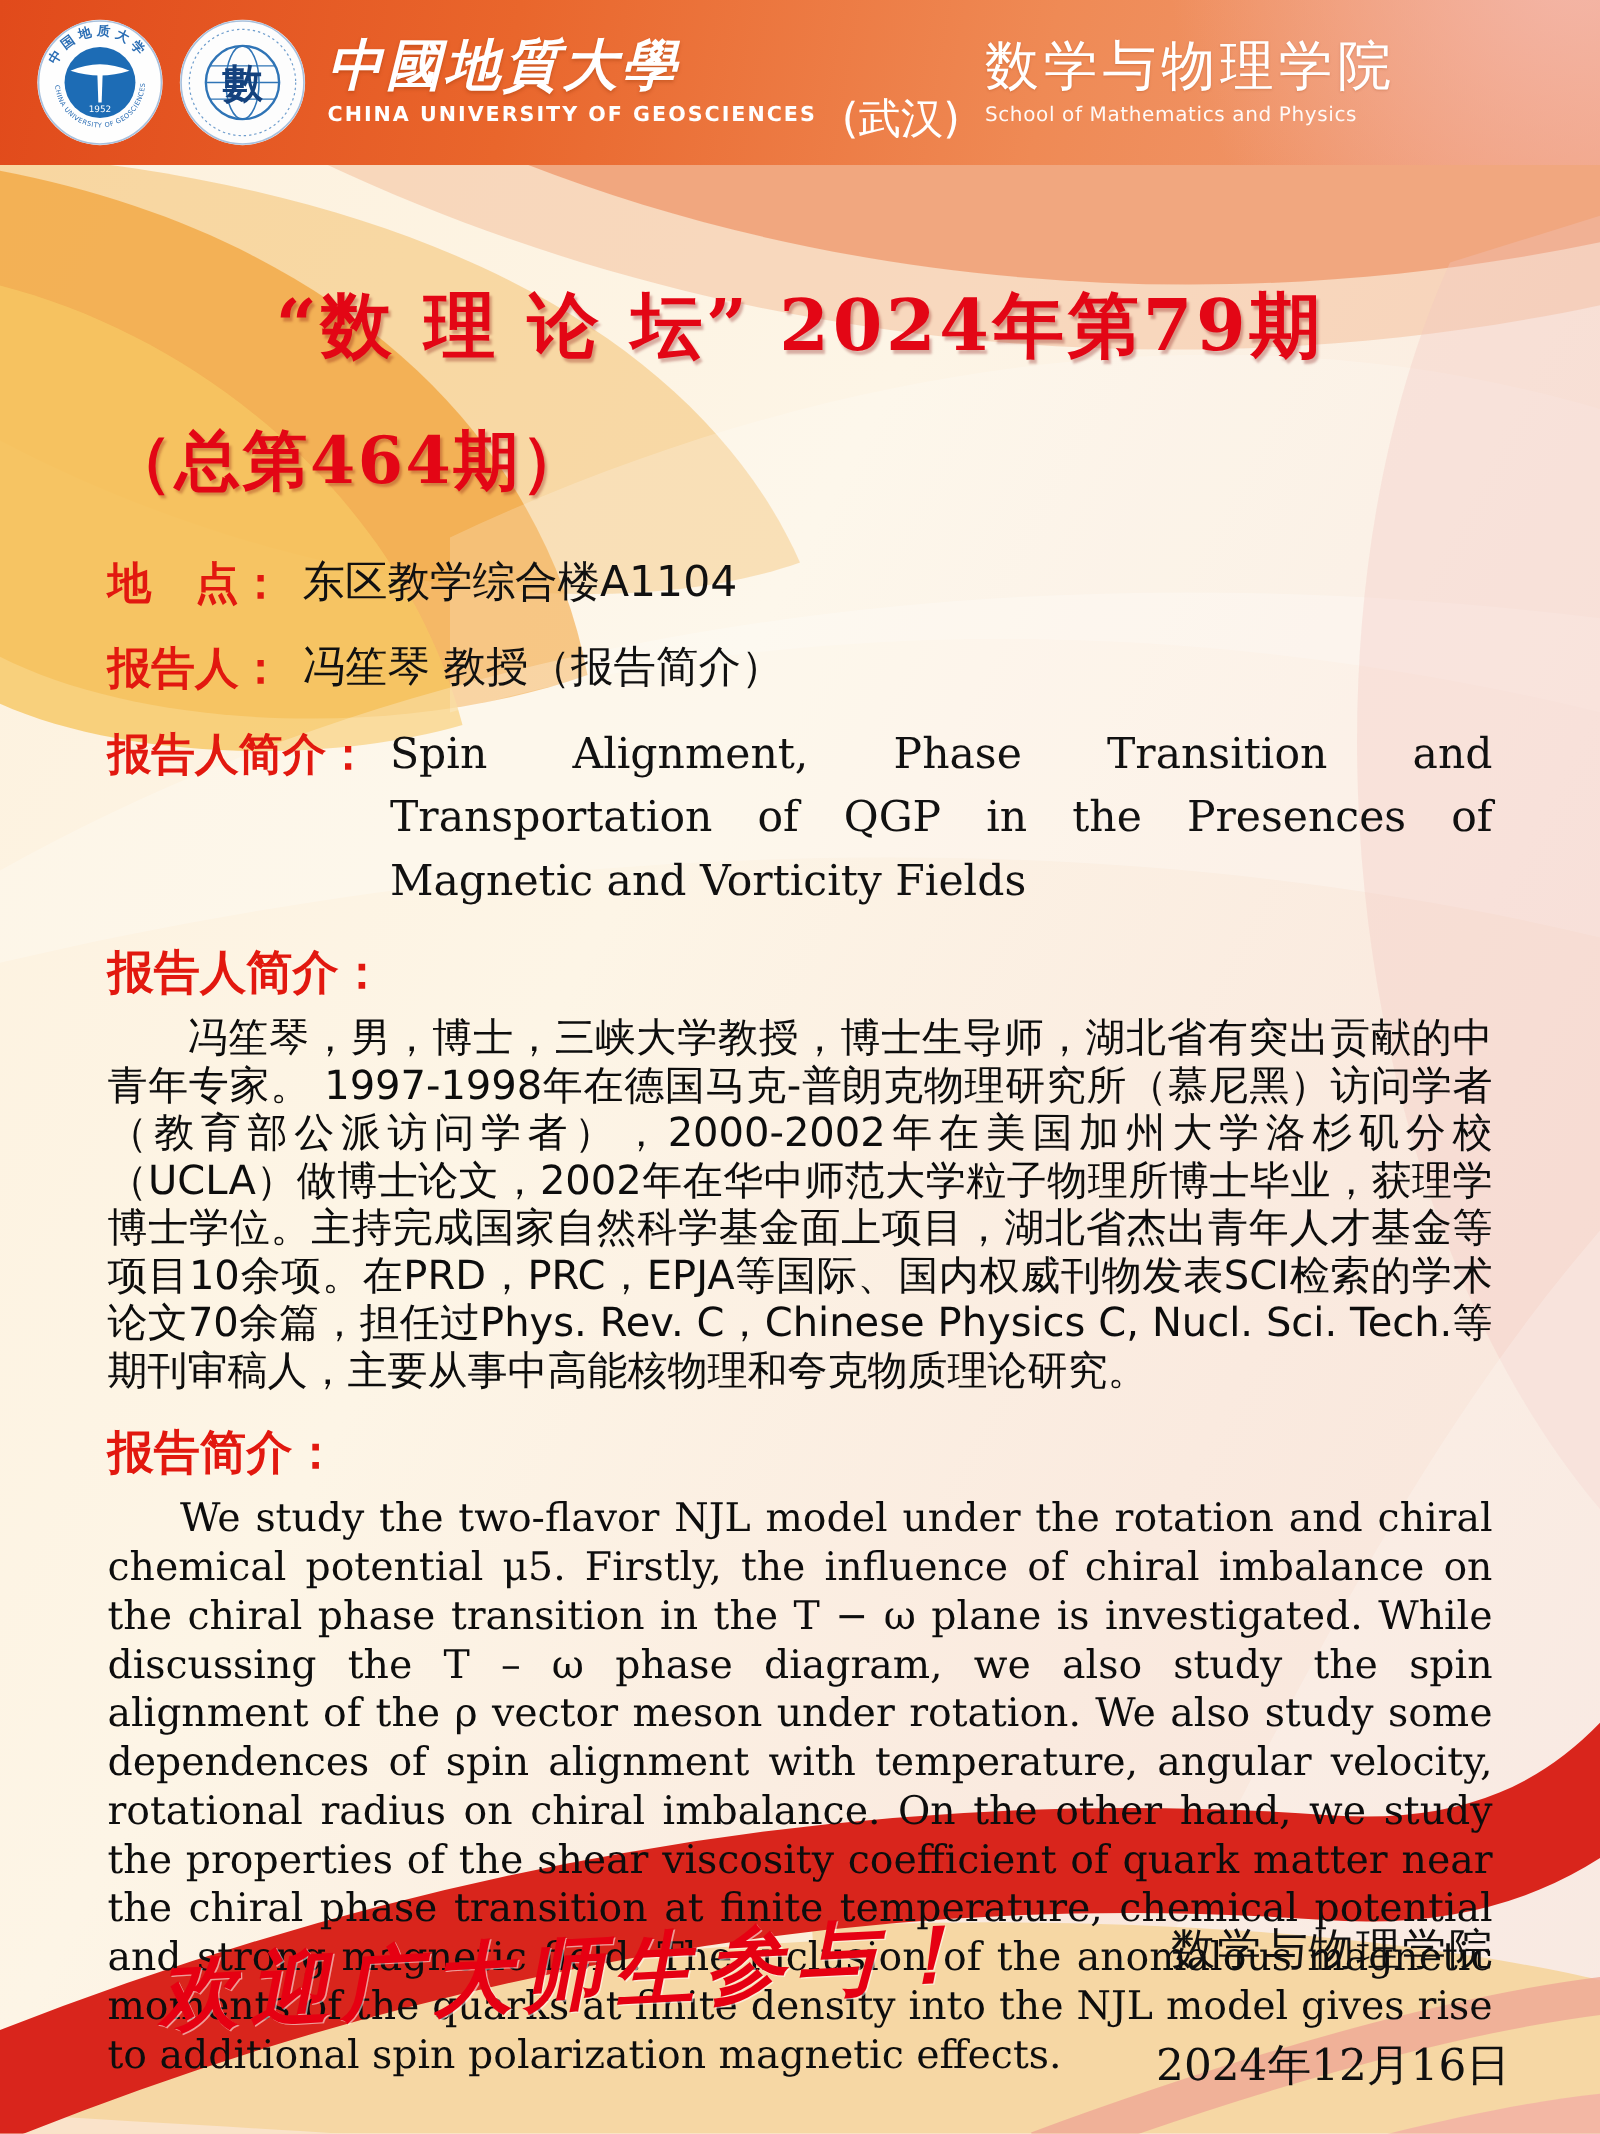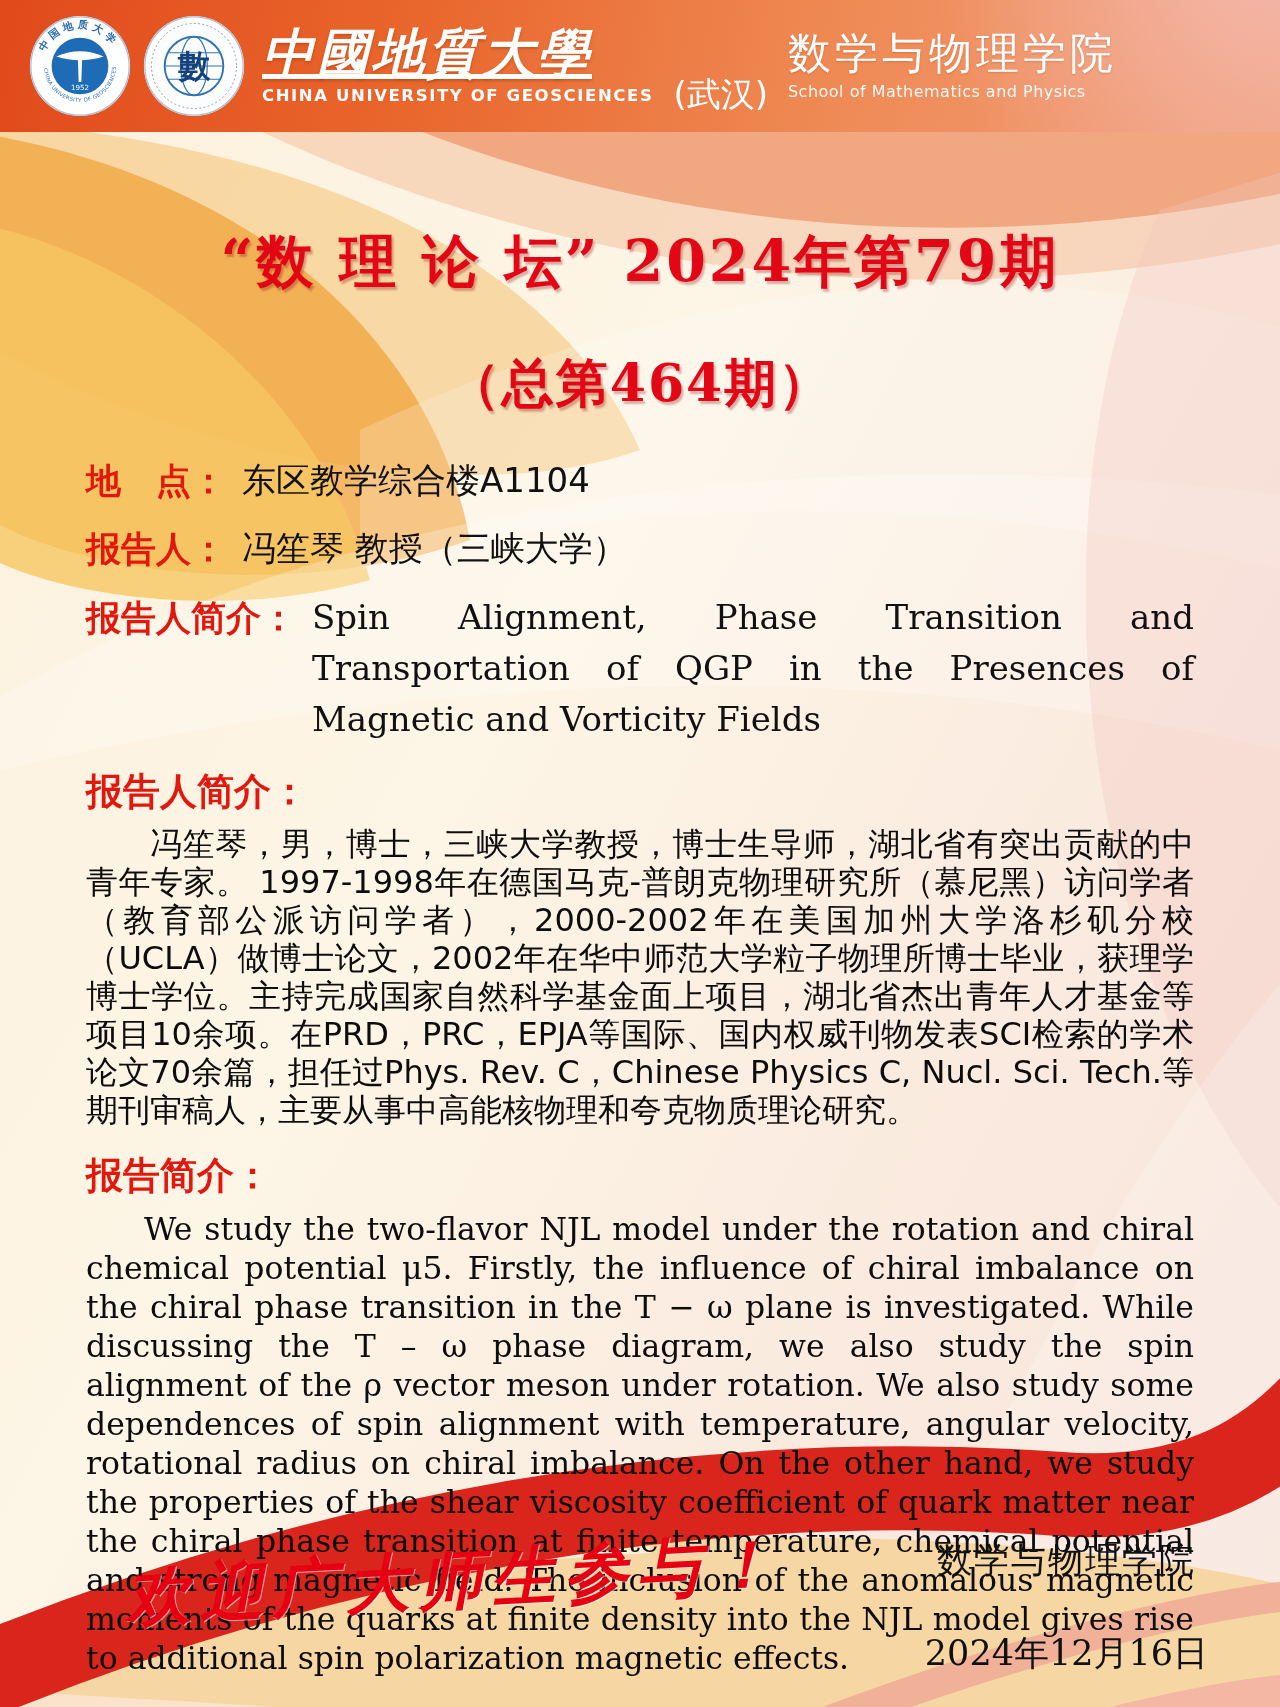--- a/index.html
+++ b/index.html
@@ -16,39 +16,38 @@
     padding-left:28px;box-sizing:border-box;
     background:
       radial-gradient(circle at 99% -30%, #f4b7a9 0%, rgba(244,183,169,0) 26%),
       linear-gradient(100deg,#e14a1b 0%,#e9662c 32%,#ef8a55 65%,#f09e79 100%);
   }
   .seal{width:104px;height:104px;flex:0 0 auto;}
   .seal + .seal{margin-left:10px;}
   .uni-block{margin-left:16px;color:#fff;}
   .uni-cn{
     font-family:"DejaVu Serif","Liberation Serif",serif;font-style:italic;font-weight:700;
-    font-size:52px;line-height:1;letter-spacing:3px;white-space:nowrap;
+    font-size:44px;line-height:1;letter-spacing:3px;white-space:nowrap;
     text-shadow:0 2px 3px rgba(140,50,0,.35);
-    text-decoration:underline;
   }
   .uni-en{font-size:16.5px;font-weight:700;letter-spacing:1.6px;margin-top:7px;white-space:nowrap;}
   .campus{color:#fff;font-size:34px;margin:0 16px 14px 20px;align-self:flex-end;white-space:nowrap;}
   .school-block{color:#fff;margin-left:4px;}
   .school-cn{font-size:43px;letter-spacing:4px;line-height:1;white-space:nowrap;text-shadow:0 1px 2px rgba(140,50,0,.25);}
   .school-en{font-size:16px;margin-top:7px;letter-spacing:.5px;white-space:nowrap;opacity:.95;}
 
   
   main{position:relative;z-index:2;padding:0 86px;}
   .title-1{
     margin:96px 0 4px;text-align:center;color:#e30615;letter-spacing:3px;
     font:700 57px/1.15 "DejaVu Serif","Liberation Serif",serif;
     text-shadow:2px 3px 2px rgba(130,10,10,.30);
   }
   .title-2{
-    margin:60px 0 0;text-align:center;color:#e30615;letter-spacing:2px;
+    margin:46px 0 0;text-align:left;color:#e30615;letter-spacing:2px;
     font:700 52px/1.1 "DejaVu Serif","Liberation Serif",serif;
     text-shadow:2px 3px 2px rgba(130,10,10,.30);
   }
   .info{margin-top:44px;}
   .row{display:flex;align-items:flex-start;margin-bottom:16px;}
   .row-label{
     flex:0 0 auto;margin-right:16px;white-space:nowrap;color:#e2180f;
     font:700 35px/1.5 "DejaVu Serif","Liberation Serif",serif;
   }
   .row-value{color:#111;font:400 34px/1.5 "DejaVu Sans","Liberation Sans",sans-serif;}
@@ -164,21 +163,21 @@
     <h1 class="title-1">“数 理 论 坛” 2024年第79期</h1>
     <h2 class="title-2">（总第464期）</h2>
 
     <div class="info">
       <div class="row">
         <span class="row-label">地　点：</span>
         <span class="row-value">东区教学综合楼A1104</span>
       </div>
       <div class="row">
         <span class="row-label">报告人：</span>
-        <span class="row-value">冯笙琴 教授（三峡大学）</span>
+        <span class="row-value">冯笙琴 教授（报告简介）</span>
       </div>
       <div class="row title-row">
         <span class="row-label">报告人简介：</span>
         <span class="row-value">Spin Alignment, Phase Transition and Transportation of QGP in the Presences of Magnetic and Vorticity Fields</span>
       </div>
     </div>
 
     <h3 class="section-heading">报告人简介：</h3>
     <p class="bio">冯笙琴，男，博士，三峡大学教授，博士生导师，湖北省有突出贡献的中青年专家。 1997-1998年在德国马克-普朗克物理研究所（慕尼黑）访问学者（教育部公派访问学者），2000-2002年在美国加州大学洛杉矶分校（UCLA）做博士论文，2002年在华中师范大学粒子物理所博士毕业，获理学博士学位。主持完成国家自然科学基金面上项目，湖北省杰出青年人才基金等项目10余项。在PRD，PRC，EPJA等国际、国内权威刊物发表SCI检索的学术论文70余篇，担任过Phys. Rev. C，Chinese Physics C, Nucl. Sci. Tech.等期刊审稿人，主要从事中高能核物理和夸克物质理论研究。</p>
 

